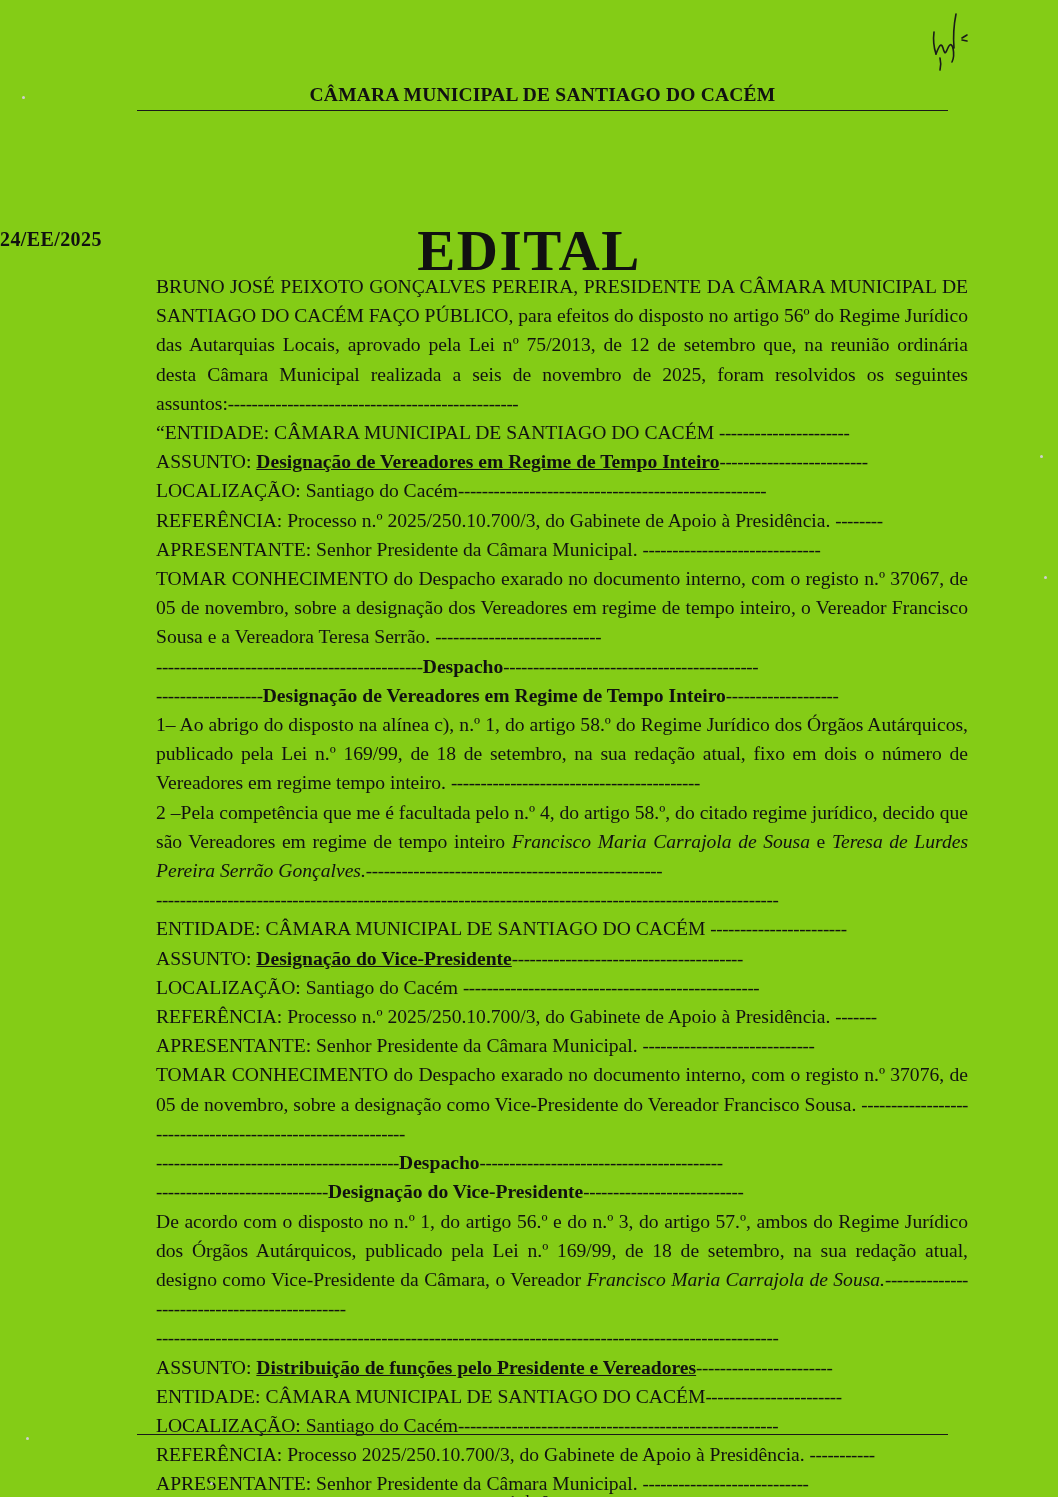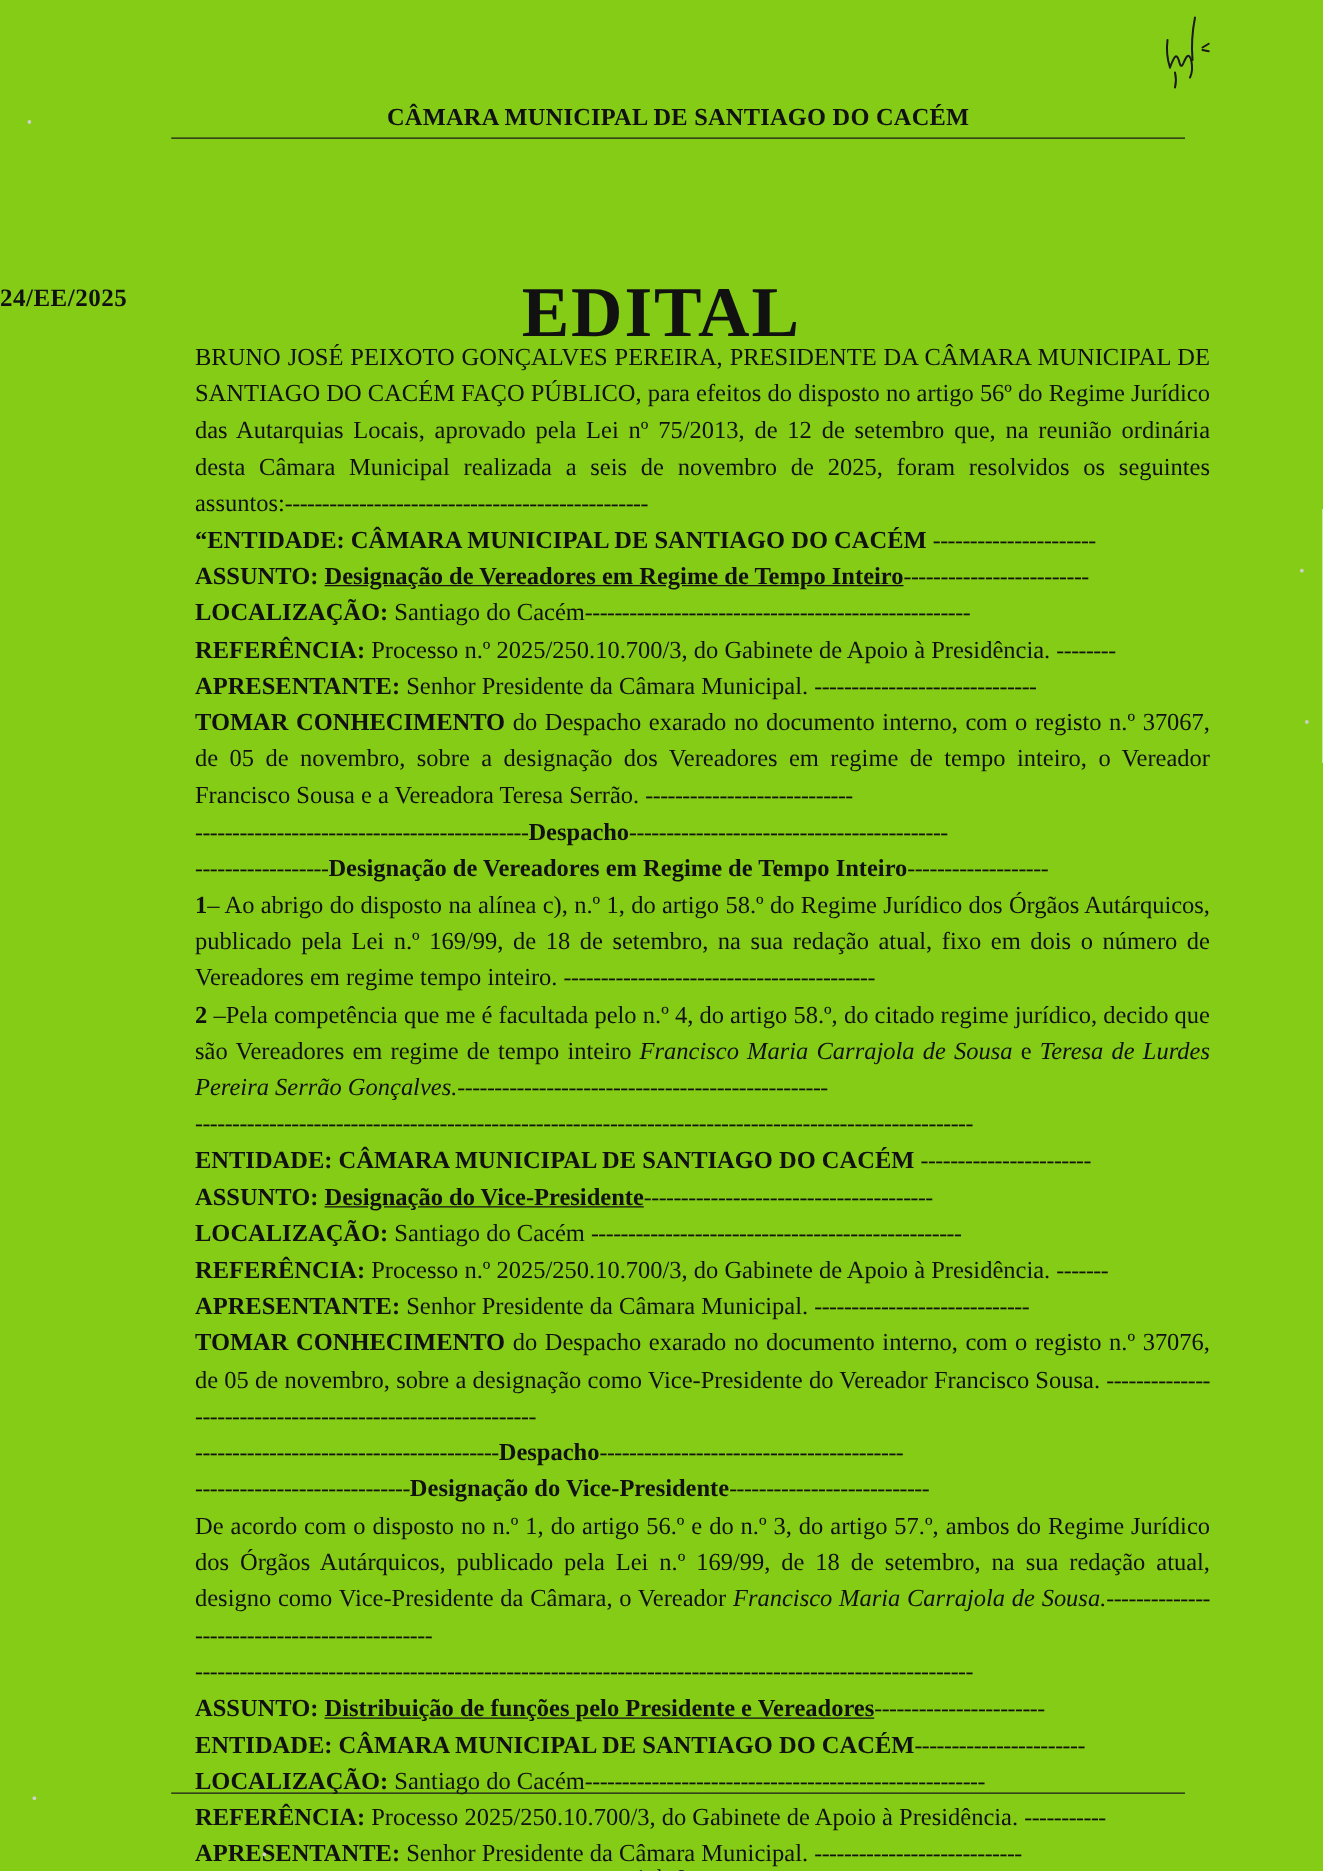--- a/index.html
+++ b/index.html
@@ -84,21 +84,21 @@
     text-align: justify;
     text-justify: inter-word;
   }
   .para.just-all {
     text-align: justify;
   }
   .lead {
     text-align: justify;
   }
   .label {
-    font-weight: bold;
+    font-weight: normal;
   }
   .label-underline {
     font-weight: bold;
     text-decoration: underline;
   }
   .ital {
     font-style: italic;
   }
   .dash {
     letter-spacing: -0.4px;

